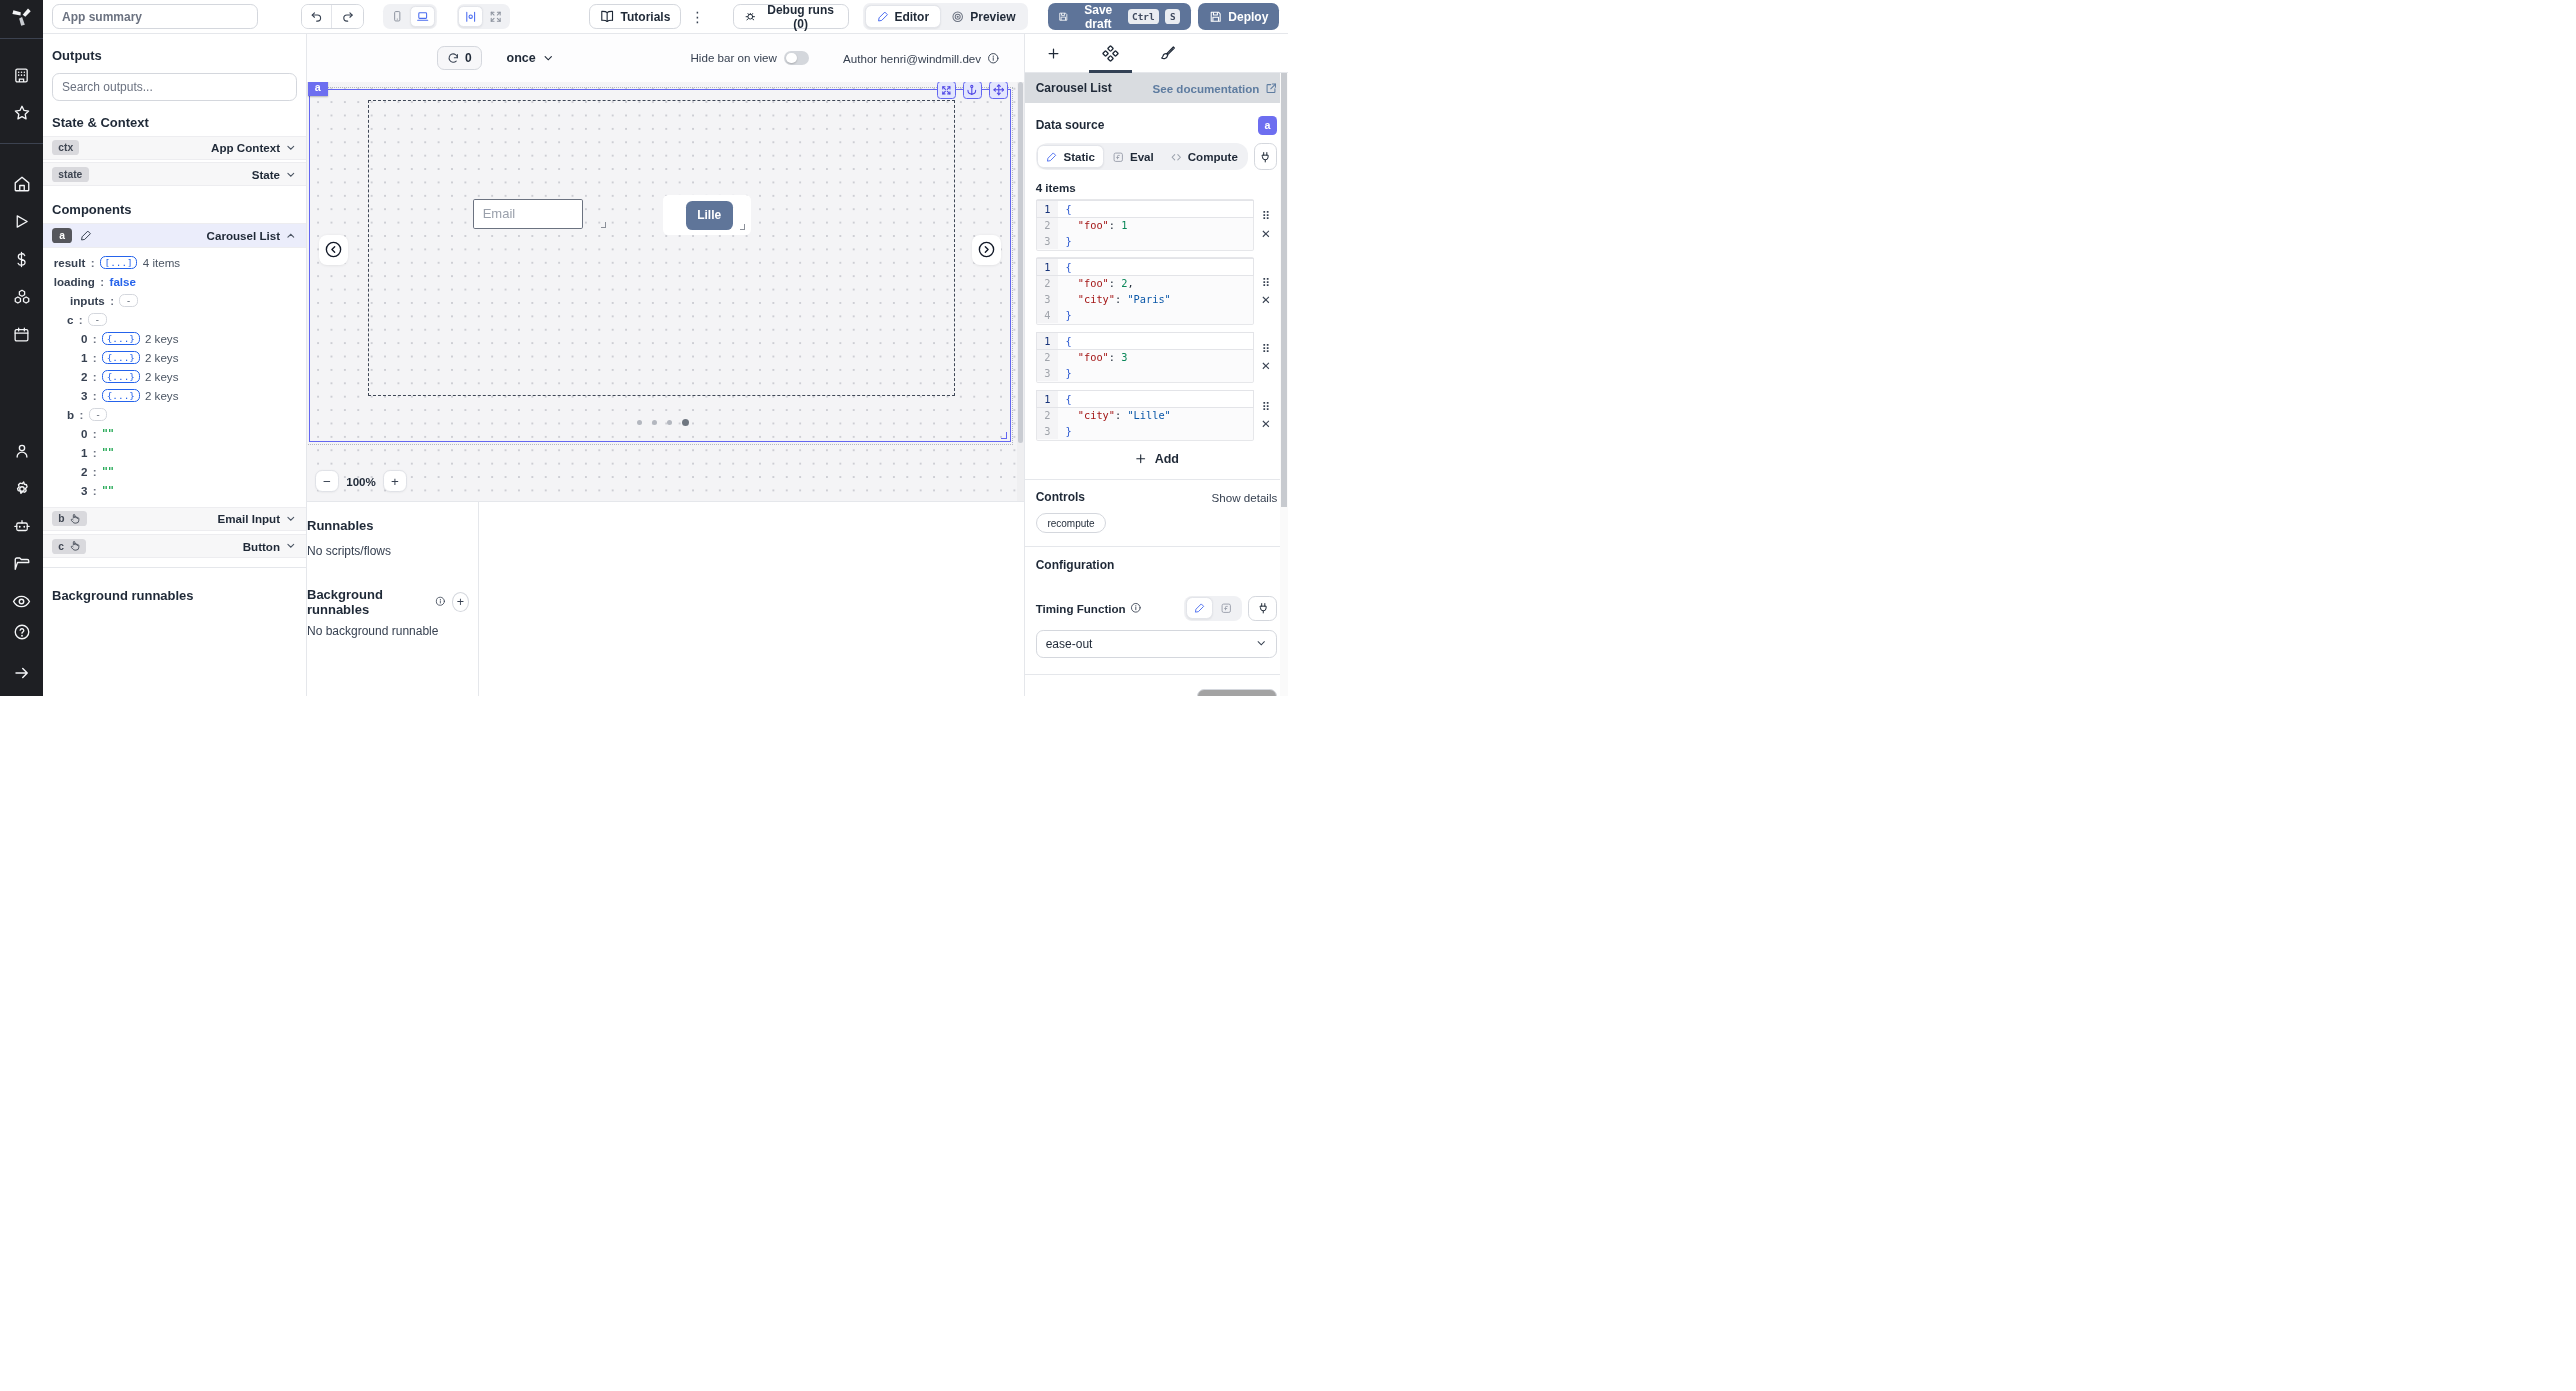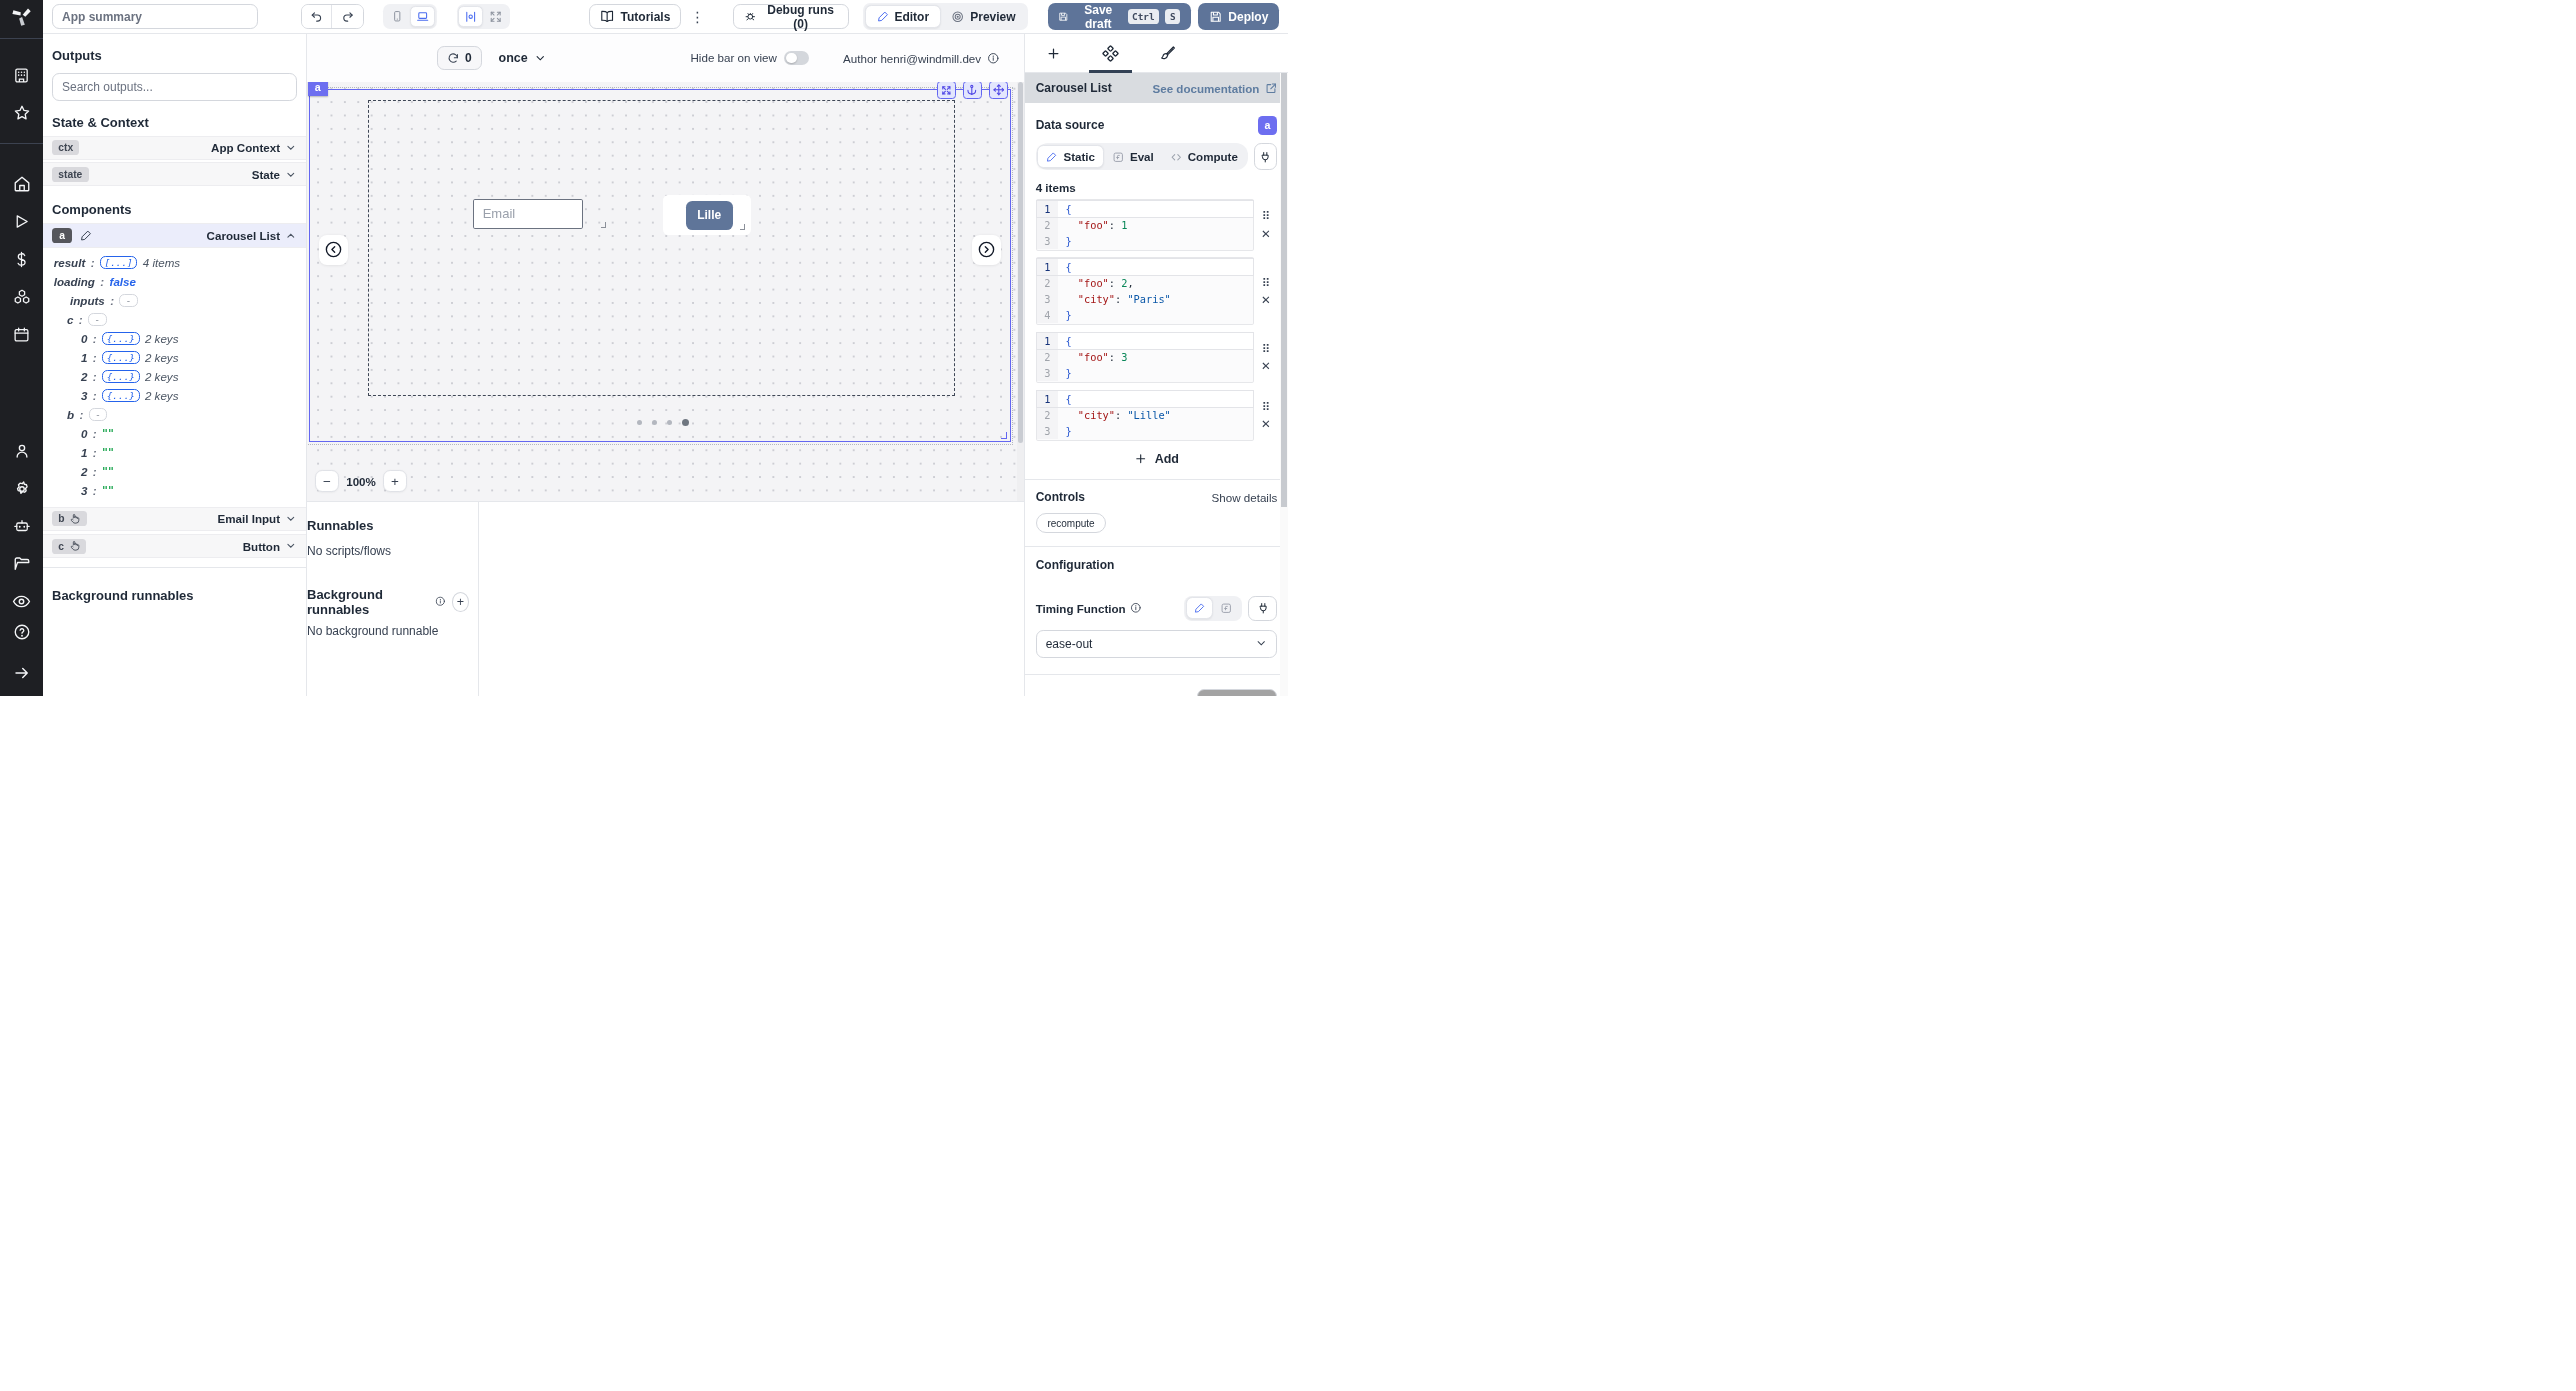--- a/index.html
+++ b/index.html
@@ -39,36 +39,36 @@
   .lp-pad { padding:0 9px; }
   .lp-title { font-size:13px; font-weight:700; color:#1f2937; }
   #search-outputs { width:100%; height:28px; border:0.9px solid #d4d7dd; border-radius:7.2px; padding:0 9px; font-size:12px; color:#374151; outline:none; font-family:"Liberation Sans",sans-serif; }
   #search-outputs::placeholder { color:#6b7280; }
   .ctx-row { height:24px; background:#f7f7f8; border-top:0.9px solid #ededf0; border-bottom:0.9px solid #ededf0; display:flex; align-items:center; padding:0 9px; margin-top:2.7px; cursor:pointer; }
   .ctx-chip { background:#d9d9dd; color:#3f4652; font-size:10.3px; font-weight:600; border-radius:3.6px; padding:1.8px 6.3px; }
   .ctx-label { margin-left:auto; font-weight:700; font-size:11.6px; color:#1f2937; display:flex; align-items:center; gap:5.4px; }
   .comp-row-selected { background:#ebedfb; }
   .dark-chip { background:#55565c; color:#fff; font-size:10.3px; font-weight:600; border-radius:3.6px; padding:1.8px 7.2px; }
   .hand-chip { background:#d9d9dd; color:#3f4652; font-size:10.3px; font-weight:600; border-radius:3.6px; padding:1.8px 6.3px; display:flex; align-items:center; gap:4.5px; }
-  #output-tree { padding:5.4px 0 3.6px 0;font-style:italic; }
+  #output-tree { padding:5.4px 0 3.6px 0; }
   .tree-row { display:flex; align-items:center; height:19px; font-size:11.6px; }
   .tree-key { font-weight:600; color:#374151; }
   .tree-colon { color:#6b7280; margin:0 5.4px; font-weight:700; }
   .chip-blue { border:0.9px solid #2563eb; color:#2563eb; border-radius:5.4px; font-family:"DejaVu Sans Mono",monospace; font-size:9.4px; padding:0 3.6px; background:#fff; }
   .chip-plain { border:0.9px solid #d4d7dd; color:#4b5563; border-radius:5.4px; font-family:"DejaVu Sans Mono",monospace; font-size:9.4px; padding:0 5.4px; background:#fff; }
   .tree-suffix { color:#4b5563; margin-left:5.4px; }
   .val-blue { color:#2563eb; font-weight:700; }
   .val-green { color:#16a34a; font-weight:700; font-family:"DejaVu Sans Mono",monospace; font-size:9.8px; }
   .lp-sep { border-top:0.9px solid #e5e7eb; }
 
   
   #canvas-col { position:absolute; left:298px; top:34px; right:264px; bottom:0; background:#fff; }
   #canvas-topstrip { position:absolute; left:0; right:0; top:0; height:48px; background:#fdfdfe; display:flex; align-items:center; }
   .refresh-box { display:flex; align-items:center; gap:5.4px; border:0.9px solid #d4d7dd; background:#f7f7f9; border-radius:7.2px; height:24px; padding:0 9px; margin-left:139px; font-size:12px; font-weight:600; color:#1f2937; cursor:pointer; }
-  .once-group { display:flex; align-items:center; gap:6.3px; margin-left:17px; font-size:12.5px; font-weight:600; color:#1f2937; cursor:pointer; }
+  .once-group { display:flex; align-items:center; gap:6.3px; margin-left:25px; font-size:12.5px; font-weight:600; color:#1f2937; cursor:pointer; }
   .hidebar { margin-left:auto; display:flex; align-items:center; gap:7.2px; font-size:11.6px; color:#374151; }
   .toggle { width:25px; height:14.3px; border-radius:7.2px; background:#d4d7dc; position:relative; cursor:pointer; }
   .toggle .knob { position:absolute; left:1.8px; top:1.8px; width:10.7px; height:10.7px; border-radius:50%; background:#fff; box-shadow:0 0.9px 1.8px rgba(0,0,0,.2); }
   .author { display:flex; align-items:center; gap:5.4px; font-size:11.6px; color:#374151; margin-left:34px; margin-right:25px; }
 
   #canvas-area { position:absolute; left:0; right:7.2px; top:48px; height:419px; background:#f4f4f6; background-image:radial-gradient(#cdced4 1px, transparent 1px); background-size:13.4px 13.4px; overflow:hidden; }
   #canvas-vscroll { position:absolute; right:0; top:48px; height:419px; width:7.2px; background:#efeff1; }
   #canvas-vscroll .thumb { position:absolute; left:0.9px; width:5.4px; top:0; height:361px; background:#c9ccd2; border-radius:2.7px; }
 
   .app-outline { position:absolute; left:6.3px; top:4.5px; width:709px; height:358px; border:0.9px dotted #b4b7bf; }

